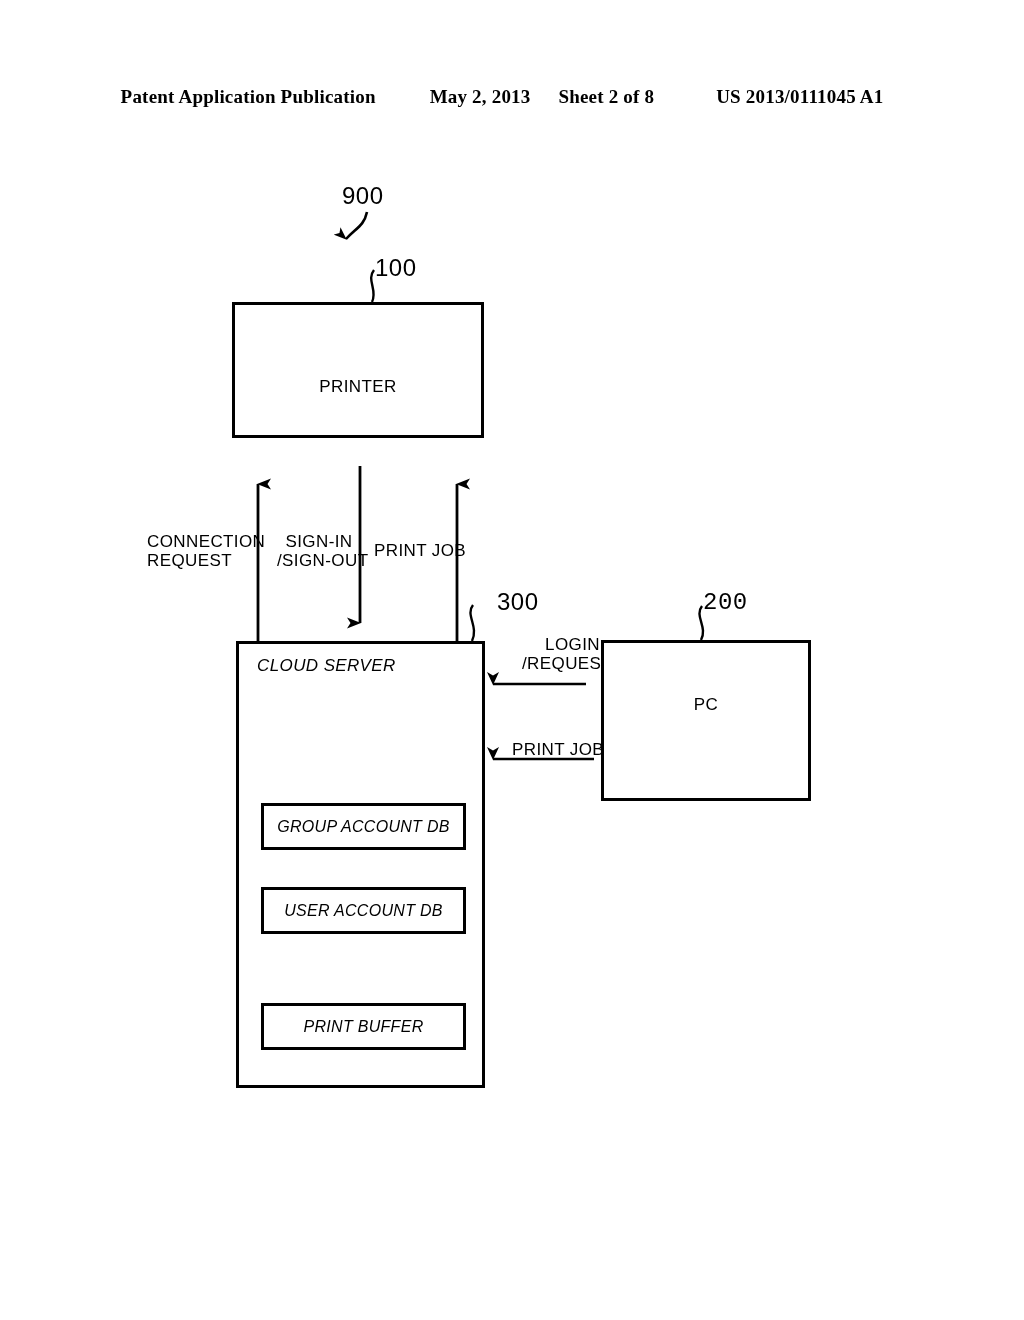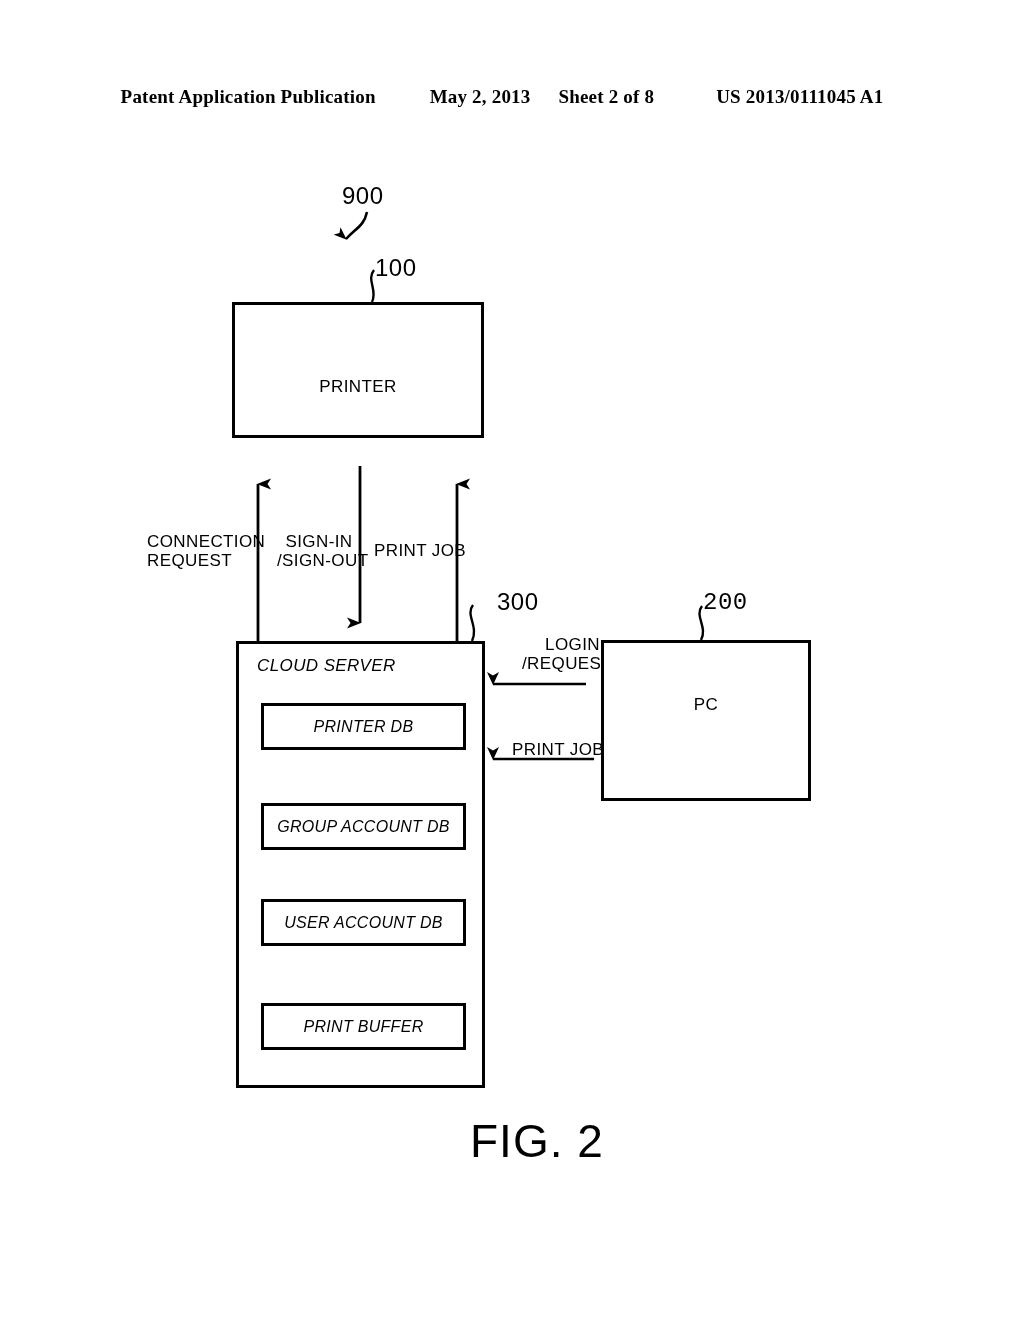--- a/index.html
+++ b/index.html
@@ -90,21 +90,21 @@
     height: 47px;
     display: flex;
     align-items: center;
     justify-content: center;
     font-size: 16px;
     letter-spacing: 0.3px;
     white-space: nowrap;
   }
   #db-printer { top: 59px; }
   #db-group   { top: 159px; }
-  #db-user    { top: 255px; }
+  #db-user    { top: 243px; }
   #db-buffer  { top: 359px; }
 
   
   .lbl {
     position: absolute;
     font-size: 17px;
     letter-spacing: 0.4px;
     white-space: nowrap;
     line-height: 1.12;
   }
@@ -237,23 +237,20 @@
   <div class="lbl" id="lbl-sign-in-out">
     <div>SIGN-IN</div>
     <div>/SIGN-OUT</div>
   </div>
 
   <div class="lbl" id="lbl-print-job-printer">PRINT JOB</div>
 
   <div class="box" id="cloud-server-box">
     <div id="cloud-server-title">CLOUD SERVER</div>
 
-    <div class="db-box" id="db-printer">
-      <span>PRINTER DB</span>
-    </div>
     <div class="db-box" id="db-group">
       <span>GROUP ACCOUNT DB</span>
     </div>
     <div class="db-box" id="db-user">
       <span>USER ACCOUNT DB</span>
     </div>
     <div class="db-box" id="db-buffer">
       <span>PRINT BUFFER</span>
     </div>
   </div>
@@ -262,15 +259,14 @@
     <div>LOGIN</div>
     <div>/REQUEST</div>
   </div>
 
   <div class="lbl" id="lbl-print-job-pc">PRINT JOB</div>
 
   <div class="box" id="pc-box">
     <div class="box-label-center">PC</div>
   </div>
 
-  <div id="fig-caption">FIG. 2</div>
 
 </div>
 
 </body></html>

